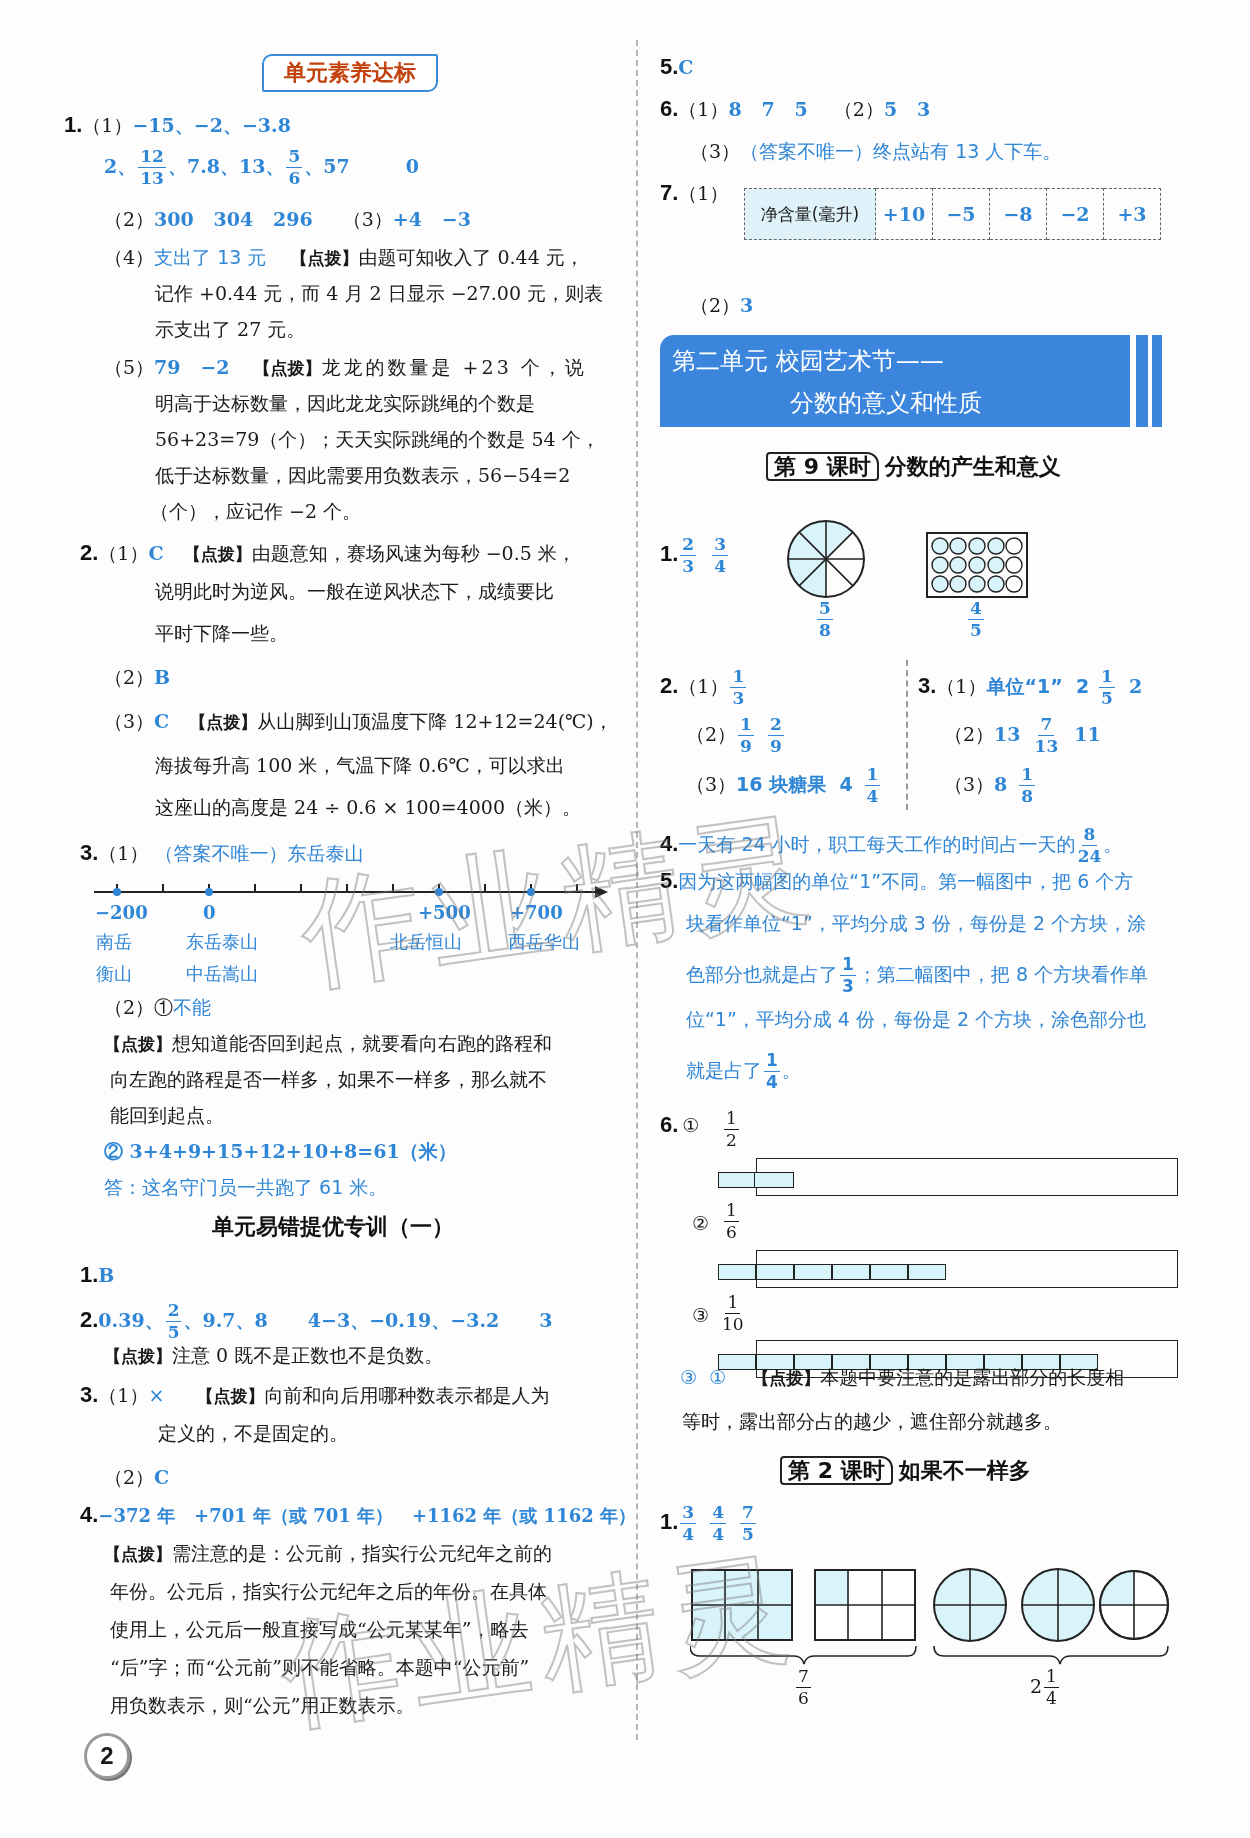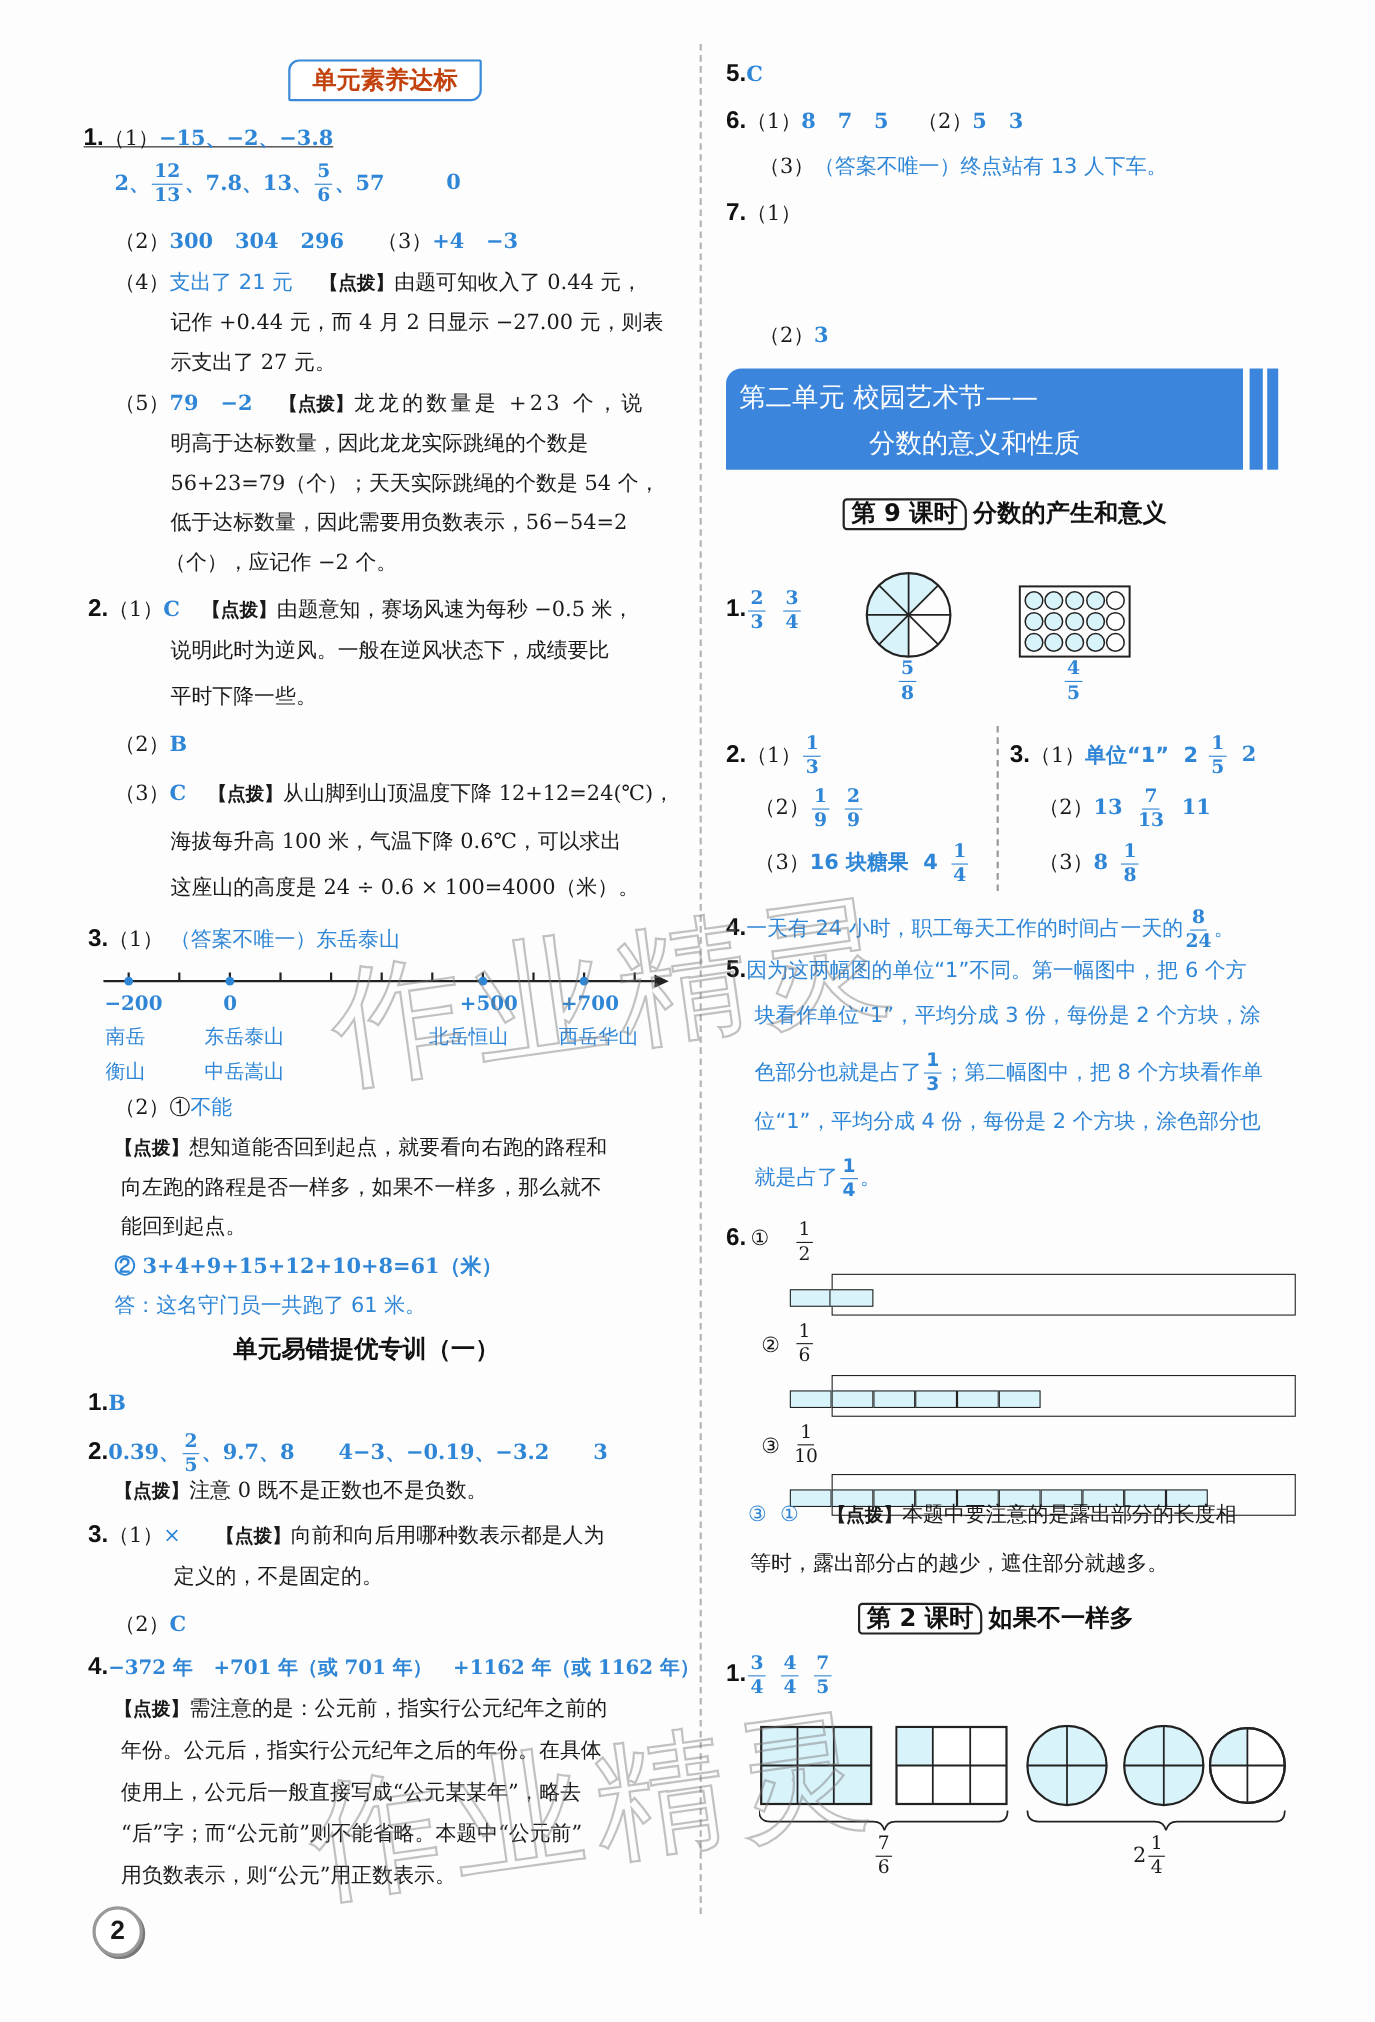--- a/index.html
+++ b/index.html
@@ -34,37 +34,37 @@
   .nl-label{position:absolute;font-size:18px;font-weight:bold;color:#2f86d6;}
   .nl-name{position:absolute;font-size:18px;color:#2f86d6;font-family:"DejaVu Sans",sans-serif;}
   .watermark{position:absolute;font-family:"DejaVu Sans",sans-serif;font-size:120px;color:transparent;
      -webkit-text-stroke:2px rgba(120,120,120,0.45);transform:rotate(-8deg);letter-spacing:10px;white-space:nowrap;}
 </style>
 </head>
 <body>
 
 <div class="section-box" style="left:262px;top:54px;">单元素养达标</div>
 
-<div class="line" style="left:76px;top:112px;text-decoration:underline;">
+<div class="line" style="left:64px;top:112px;">
   <span class="qn">1.</span><span>（1）</span><span class="blue">−15、−2、−3.8</span>
 </div>
 <div class="line blue" style="left:104px;top:148px;">
   <span>2、</span><span class="frac">
       <span class="n">12</span>
       <span class="d">13</span>
     </span><span>、7.8、13、</span><span class="frac">
       <span class="n">5</span>
       <span class="d">6</span>
     </span><span>、57</span><span style="margin-left:56px">0</span>
 </div>
 <div class="line" style="left:104px;top:208px;">
   <span>（2）</span><span class="blue" style="white-space:pre">300   304   296</span><span style="margin-left:30px">（3）</span><span class="blue" style="white-space:pre">+4   −3</span>
 </div>
 <div class="line" style="left:104px;top:246px;">
-  <span>（4）</span><span class="bluet">支出了 21 元</span>
+  <span>（4）</span><span class="bluet">支出了 13 元</span>
   <span class="tip" style="margin-left:18px">【点拨】</span><span>由题可知收入了 0.44 元，</span>
 </div>
 <div class="line" style="left:155px;top:282px;">记作 +0.44 元，而 4 月 2 日显示 −27.00 元，则表</div>
 <div class="line" style="left:155px;top:318px;">示支出了 27 元。</div>
 <div class="line" style="left:104px;top:356px;">
   <span>（5）</span><span class="blue" style="white-space:pre">79   −2</span>
   <span class="tip" style="margin-left:18px">【点拨】</span><span style="letter-spacing:3px">龙龙的数量是 +23 个，说</span>
 </div>
 <div class="line" style="left:155px;top:392px;">明高于达标数量，因此龙龙实际跳绳的个数是</div>
 <div class="line" style="left:155px;top:428px;">56+23=79（个）；天天实际跳绳的个数是 54 个，</div>
@@ -180,20 +180,28 @@
   <span class="qn">6.</span><span>（1）</span><span class="blue" style="white-space:pre">8   7   5</span><span style="margin-left:26px">（2）</span><span class="blue" style="white-space:pre">5   3</span>
 </div>
 <div class="line" style="left:690px;top:140px;">
   <span>（3）</span><span class="bluet">（答案不唯一）终点站有 13 人下车。</span>
 </div>
 <div class="line" style="left:660px;top:180px;">
   <span class="qn">7.</span><span>（1）</span>
 </div>
 <table class="t7" style="left:744px;top:188px;">
   <tbody>
+  <tr>
+    <td class="h">净含量(毫升)</td>
+    <td class="blue">+10</td>
+    <td class="blue">−5</td>
+    <td class="blue">−8</td>
+    <td class="blue">−2</td>
+    <td class="blue">+3</td>
+  </tr>
 </tbody>
   </table>
 <div class="line" style="left:690px;top:294px;">
   <span>（2）</span><span class="blue">3</span>
 </div>
 
 <div class="unit-banner">
   <span class="l1">第二单元  校园艺术节——</span>
   <span class="l2">分数的意义和性质</span>
 </div>

